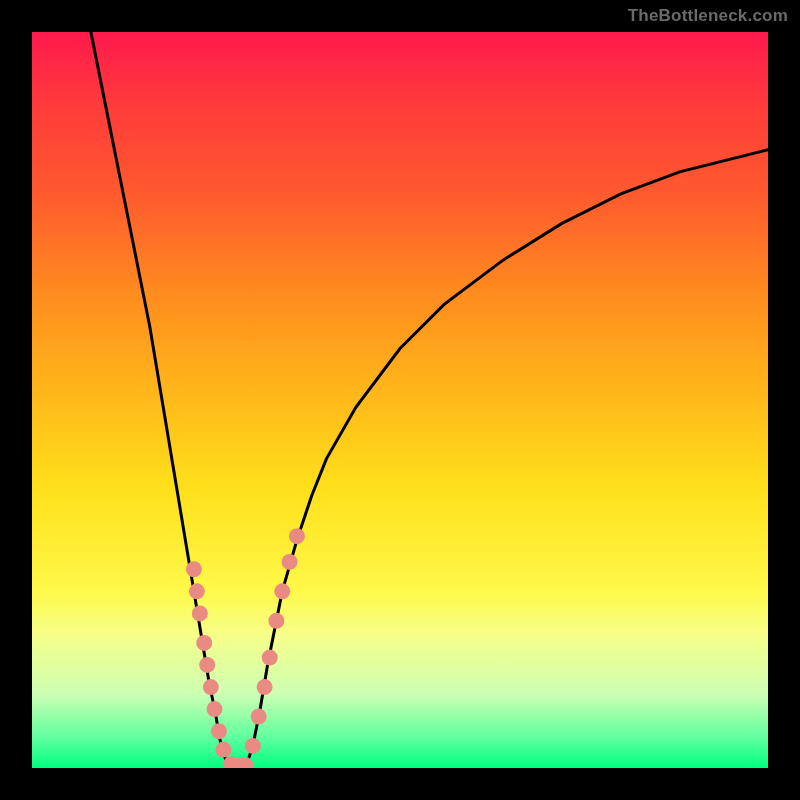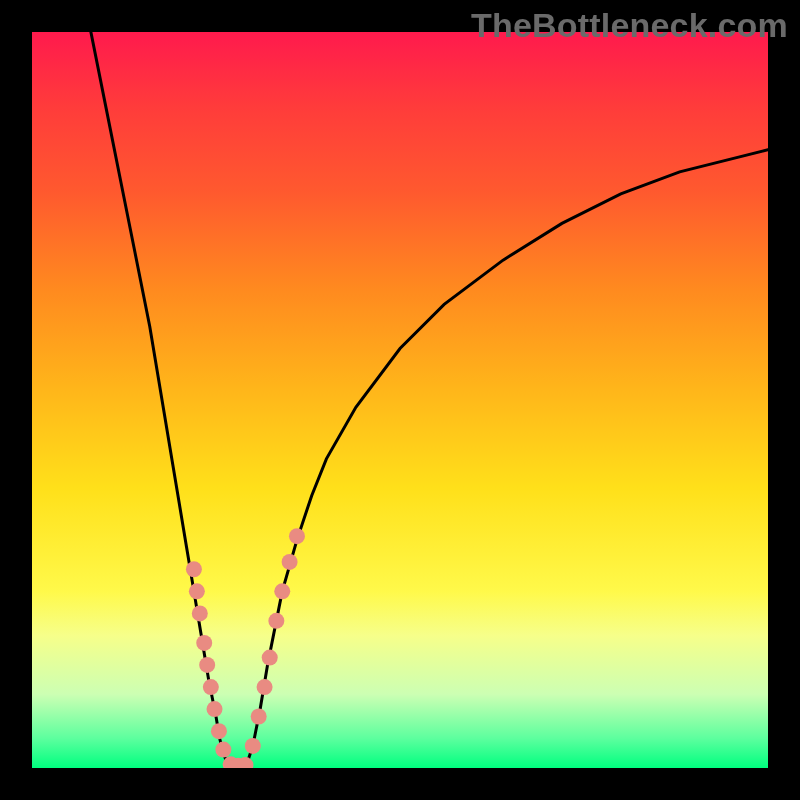--- a/index.html
+++ b/index.html
@@ -27,21 +27,21 @@
       #f6ff8a 82%,
       #ccffb3 90%,
       #5cff9e 96%,
       #00ff7f 100%);
   }
   .watermark {
     position: absolute;
     top: 6px;
     right: 12px;
     font-family: Arial, Helvetica, sans-serif;
-    font-size: 34px;
+    font-size: 17px;
     font-weight: 600;
     color: #6a6a6a;
     letter-spacing: 0.2px;
   }
   svg { position: absolute; left: 0; top: 0; }
 </style>
 </head>
 <body>
 
 <div class="outer">

